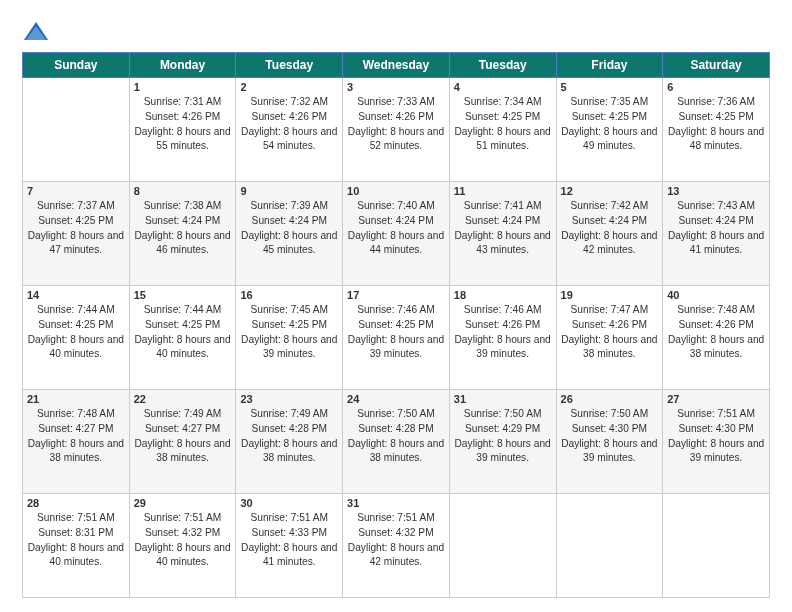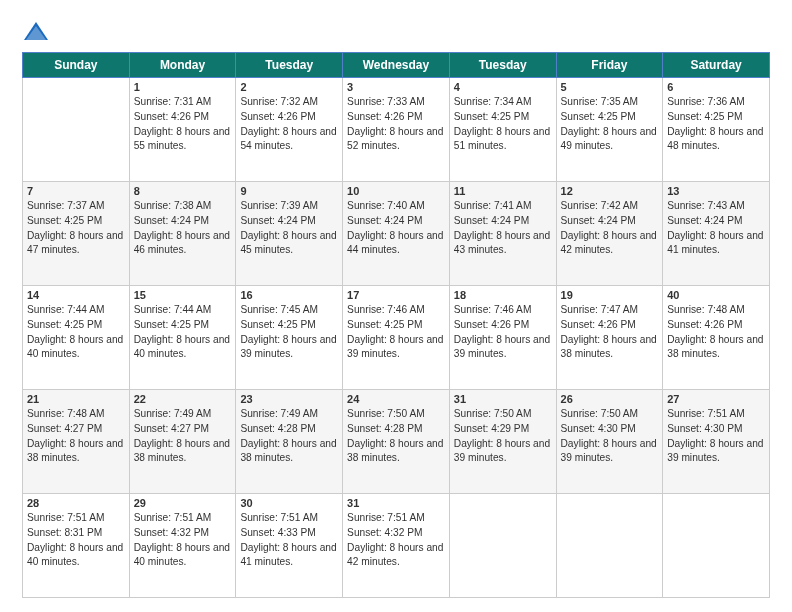--- a/index.html
+++ b/index.html
@@ -92,20 +92,21 @@
       background: #f5f5f5;
     }
     .day-num {
       font-size: 11px;
       font-weight: bold;
       display: block;
       margin-bottom: 2px;
     }
     .day-info {
       line-height: 1.45;
+      text-align: center;
     }
   </style>
 </head>
 <body>
 
 <div class="page">
   <div class="header">
     <div class="logo">
       <svg class="logo-icon" viewBox="0 0 28 28">
         <polygon points="14,4 26,22 2,22" fill="#1a6abf"></polygon>

